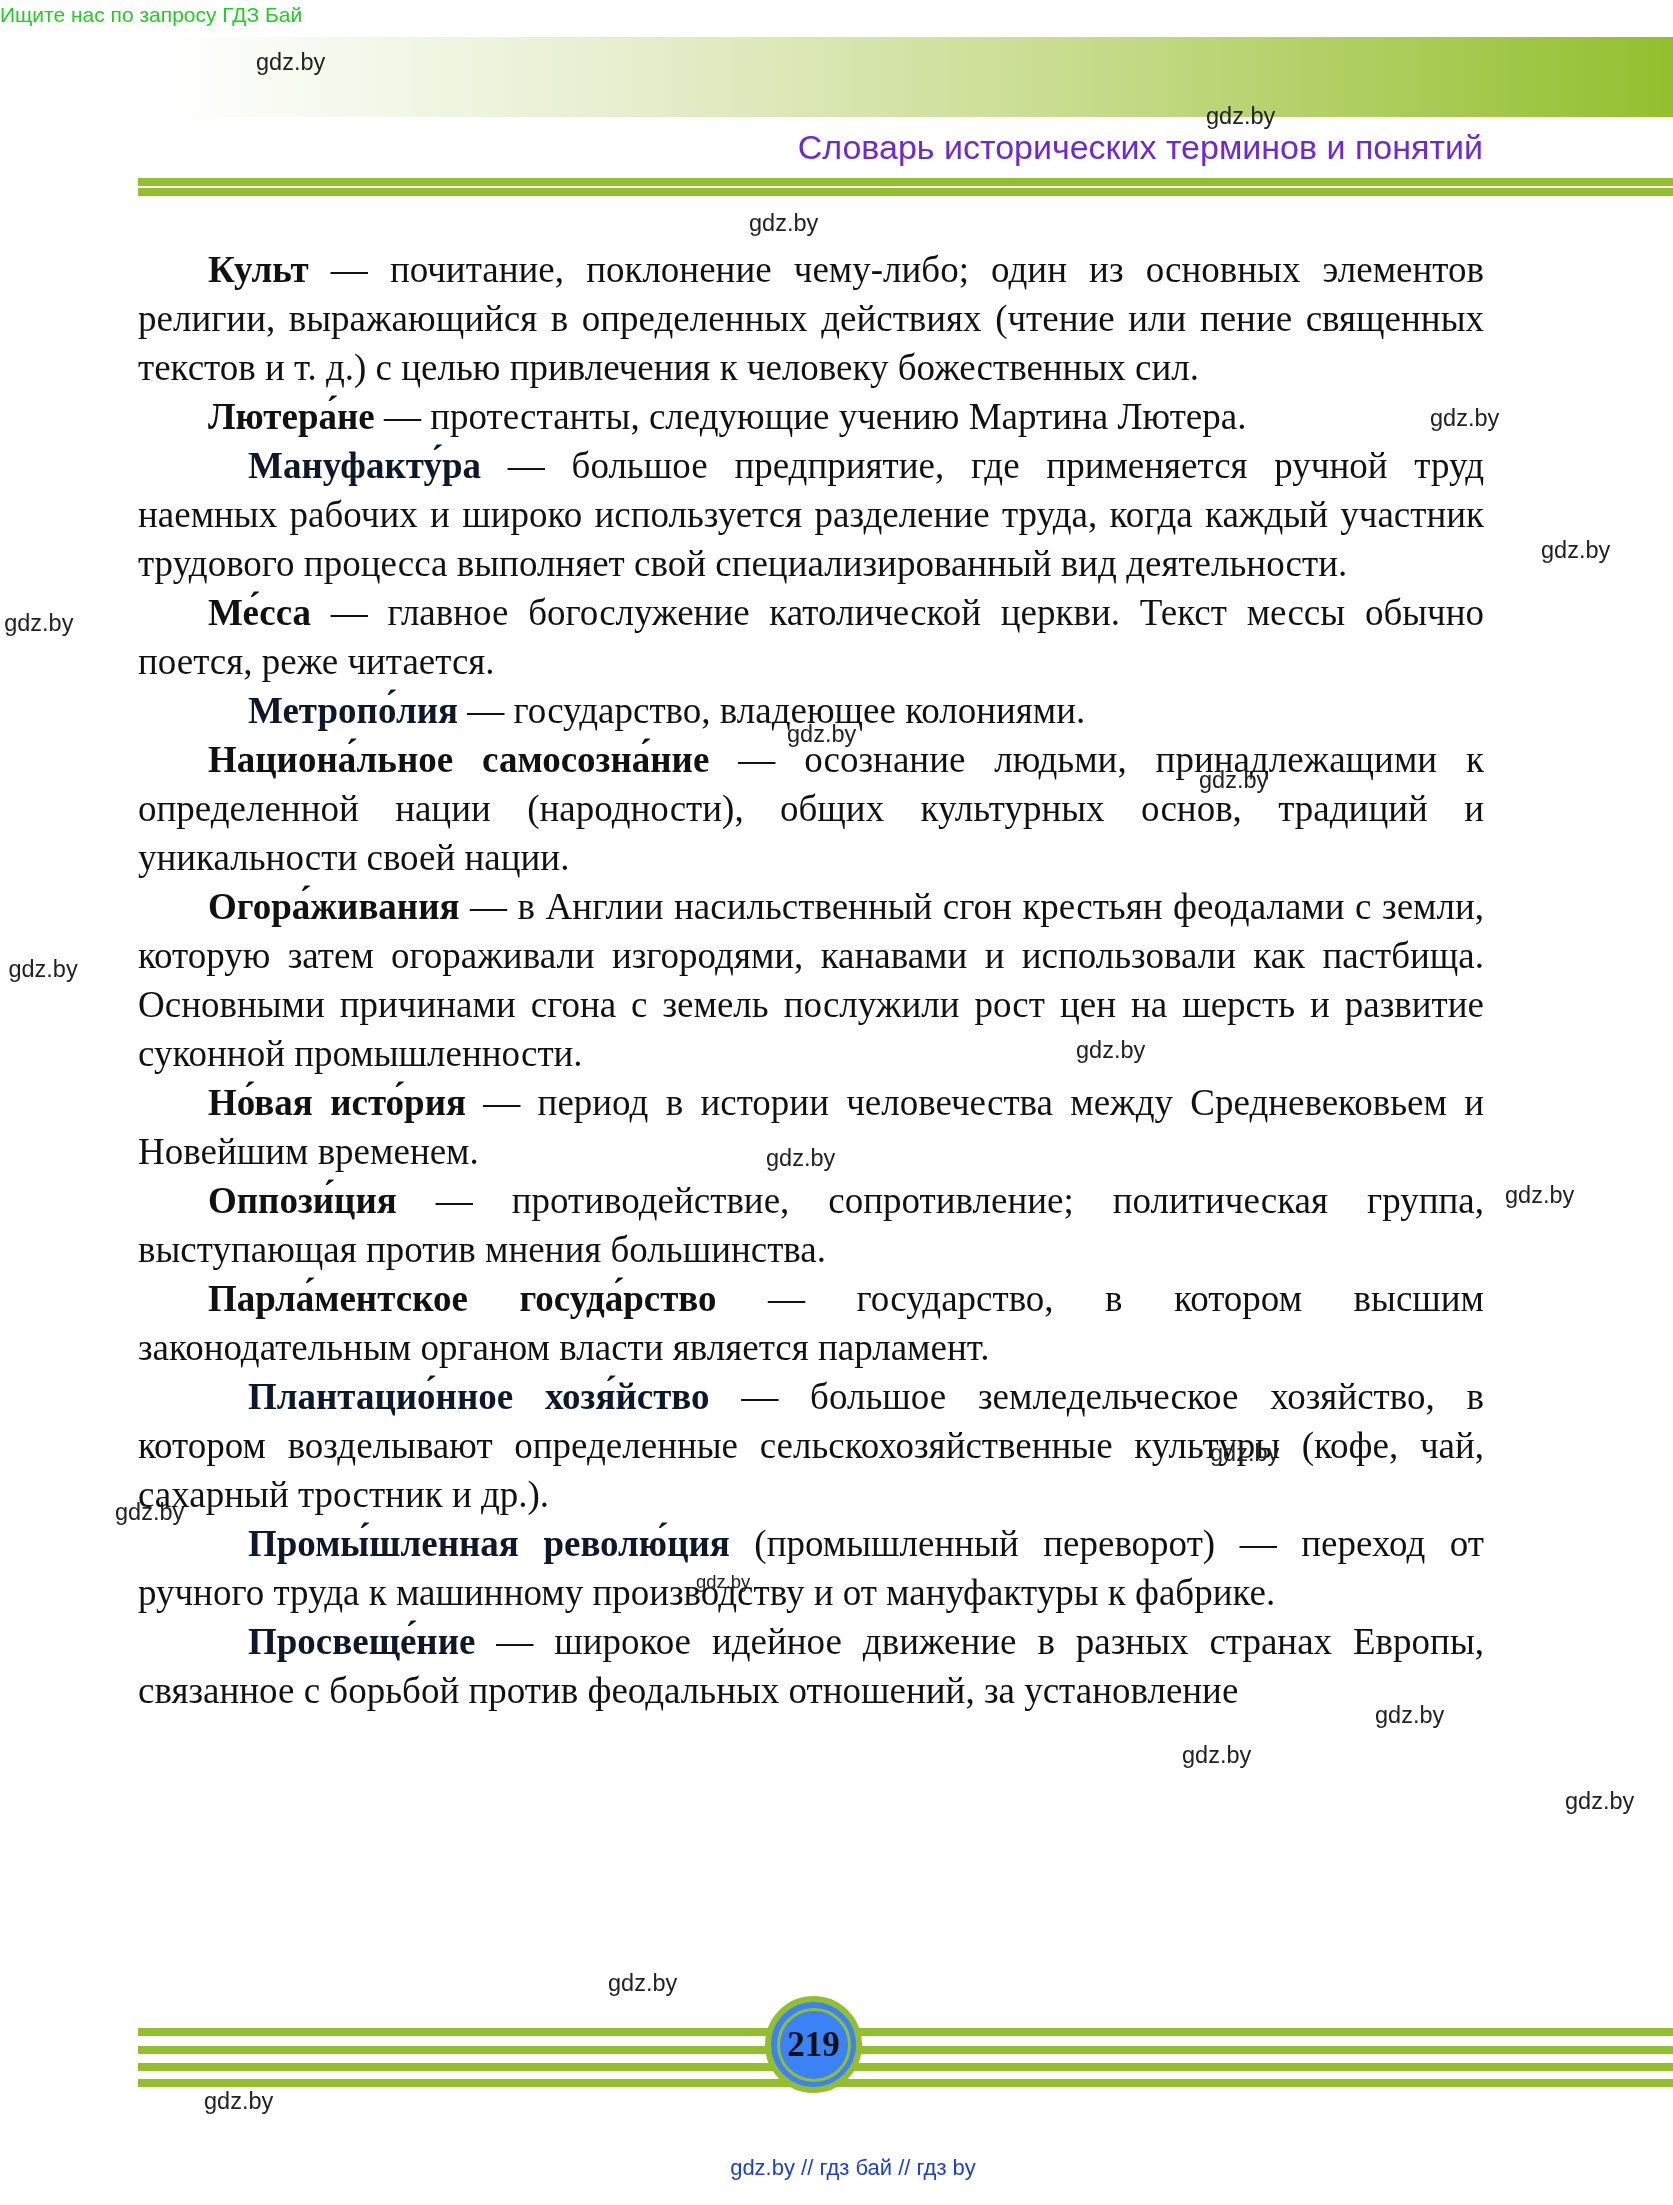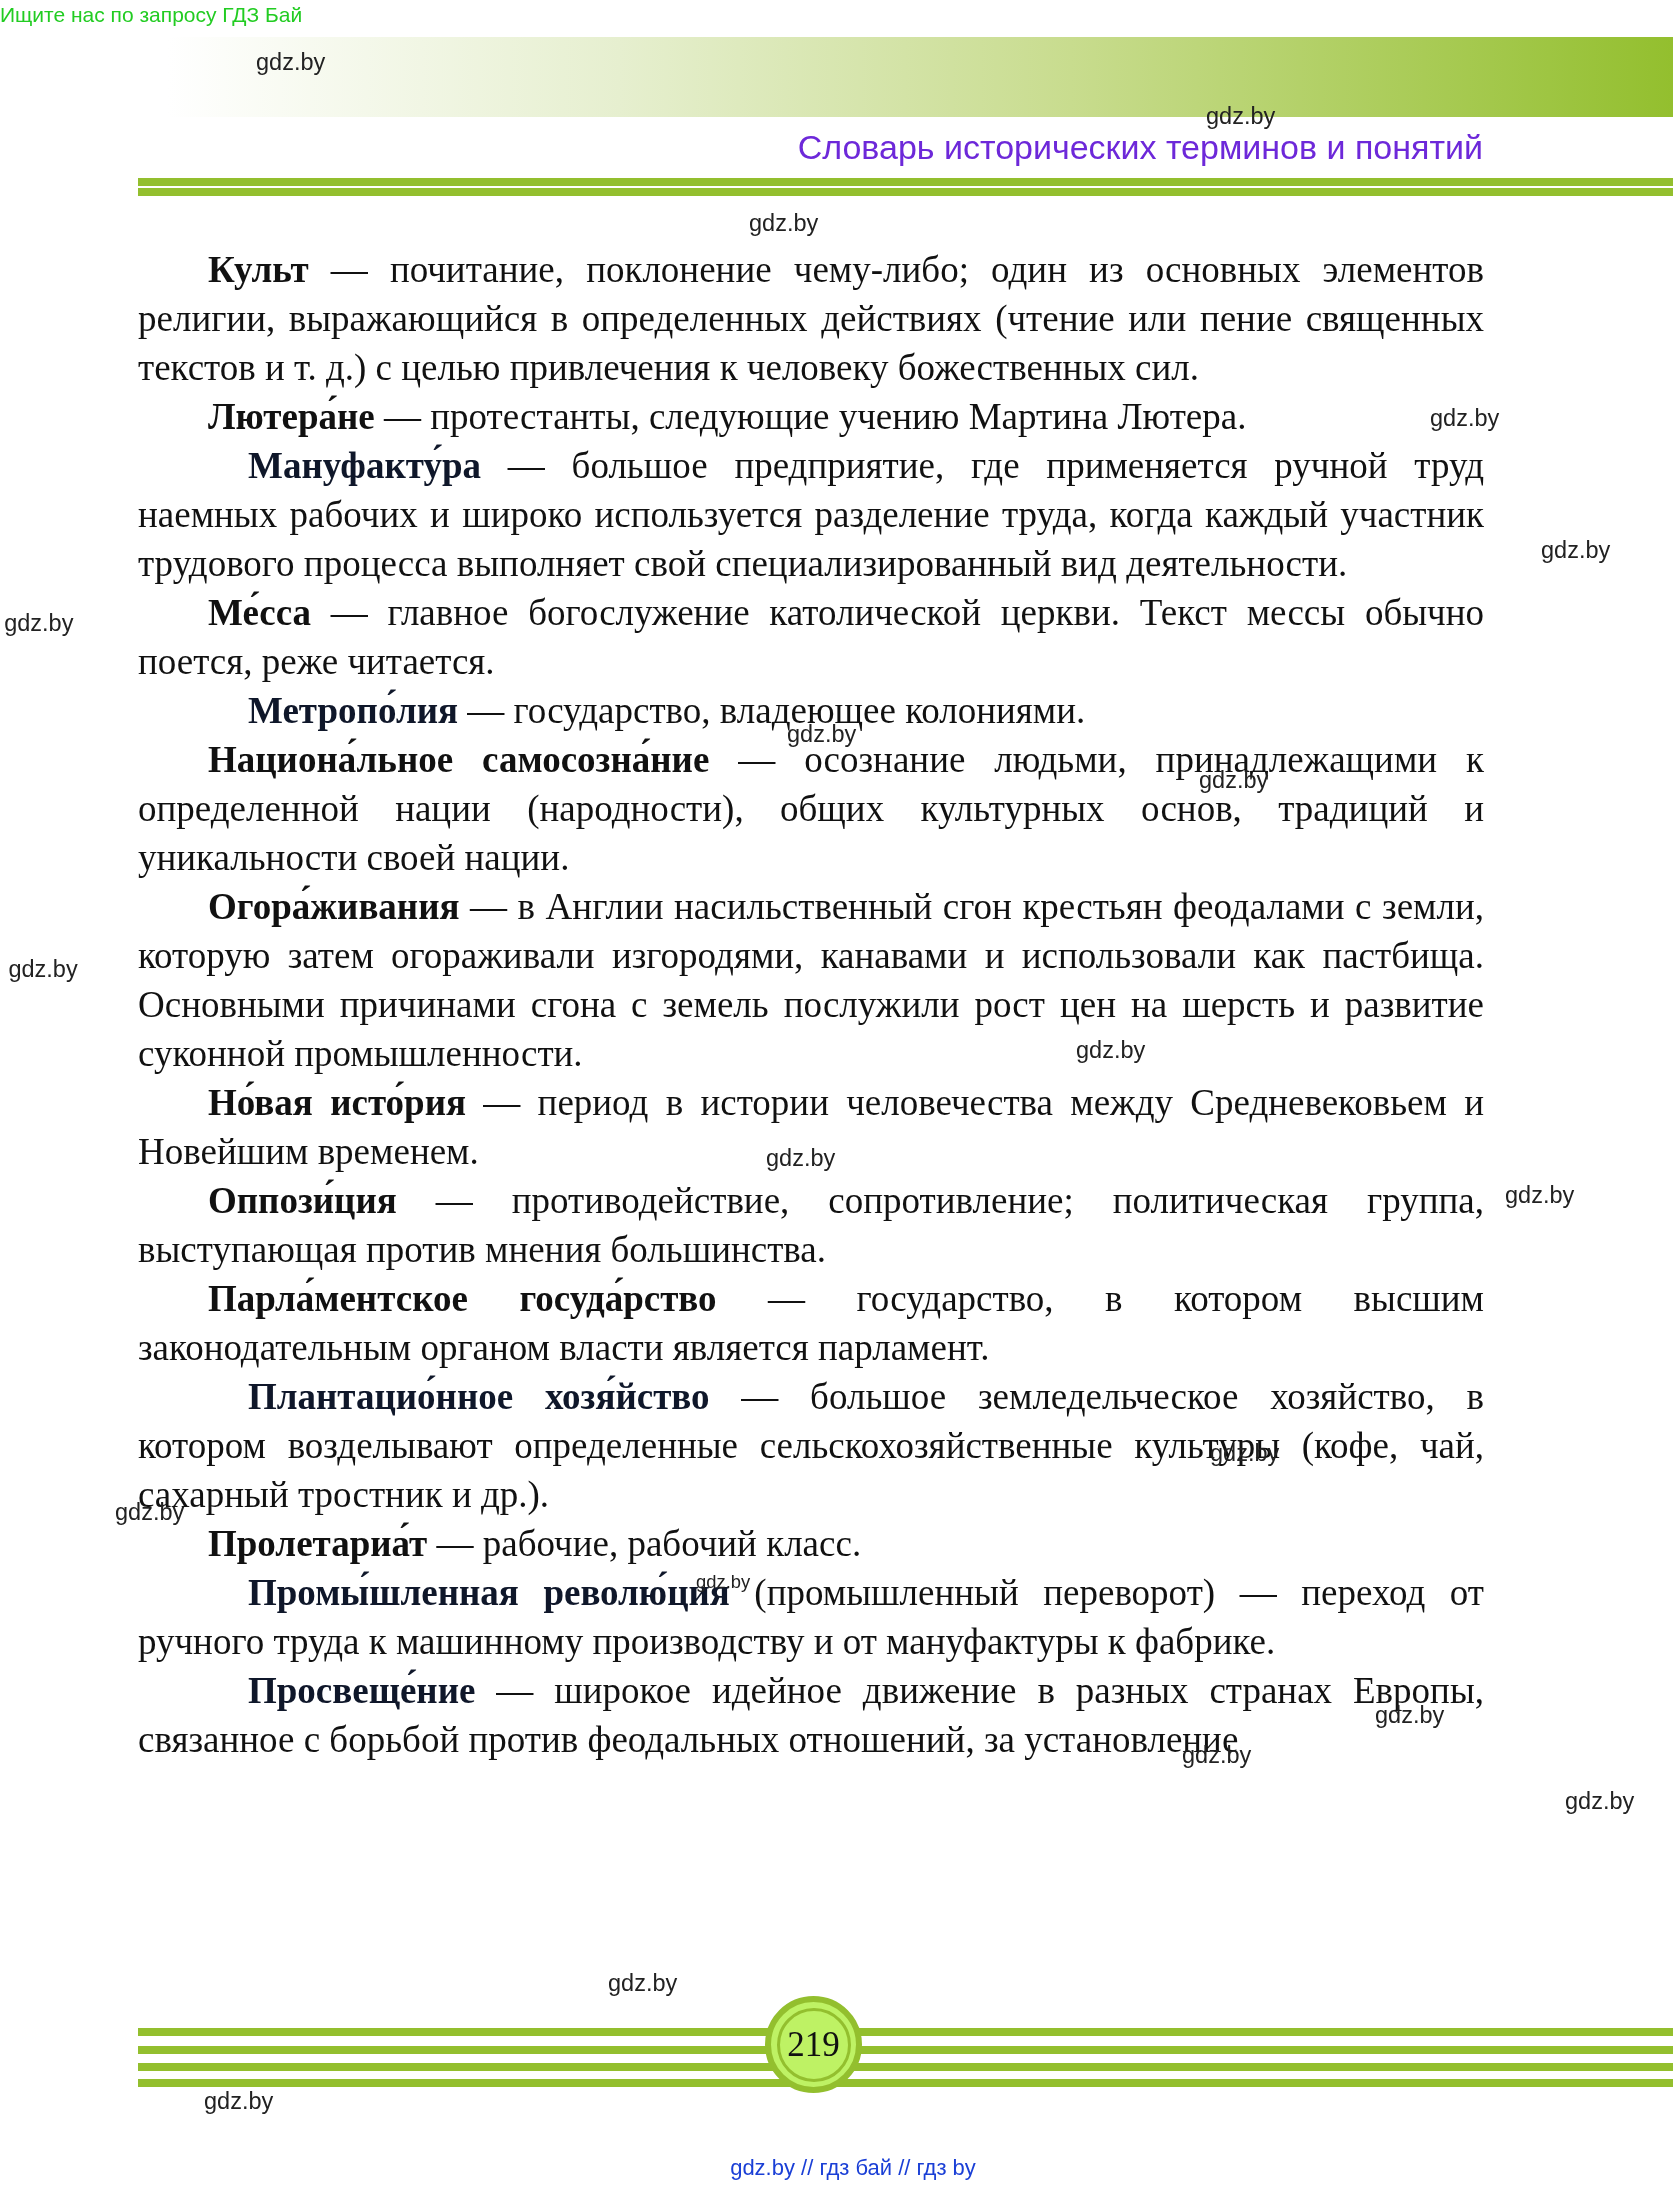--- a/index.html
+++ b/index.html
@@ -7,21 +7,21 @@
   .top-search{position:absolute;top:3.4px;left:0;width:1674px;font-family:"Liberation Sans",sans-serif;font-size:21px;color:#22cc22;}
   .header-band{position:absolute;top:37px;left:168px;width:1506px;height:80px;background:linear-gradient(to right,#ffffff 0%,#e6efcf 30%,#c8dc8e 60%,#93bf2e 100%);}
   .wm{position:absolute;font-family:"Liberation Sans",sans-serif;font-size:23.5px;color:#222;}
   .section-title{position:absolute;top:128px;right:191px;font-family:"Liberation Sans",sans-serif;font-size:34px;color:#6d28d9;}
   .rule{position:absolute;left:138px;width:1535px;height:8.4px;background:#93bf2e;}
   .content{position:absolute;top:245px;left:138px;width:1346px;font-size:37px;line-height:49px;text-align:justify;}
   .entry{margin:0;text-indent:70px;}
   .term{font-weight:bold;}
   .term.orange{color:#0f172a;margin-left:40px;}
   .footer-rule{position:absolute;left:138px;width:1535px;height:8.4px;background:#93bf2e;}
-  .page-num-ring{position:absolute;left:765px;top:1996px;width:97px;height:97px;border-radius:50%;border:6.7px solid #93bf2e;background:#bef264;box-sizing:border-box;display:flex;align-items:center;justify-content:center;}
+  .page-num-ring{position:absolute;left:765px;top:1996px;width:97px;height:97px;border-radius:50%;border:6.7px solid #93bf2e;background:#3b82f6;box-sizing:border-box;display:flex;align-items:center;justify-content:center;font-weight:bold;}
   .page-num-inner{width:74px;height:74px;border-radius:50%;border:3.4px solid #93bf2e;box-sizing:border-box;display:flex;align-items:center;justify-content:center;font-size:35px;}
   .bottom-links{position:absolute;top:2155px;left:16px;width:1674px;text-align:center;font-family:"Liberation Sans",sans-serif;font-size:22px;color:#1a3fd6;}
 </style>
 </head>
 <body>
 
 <div class="top-search">Ищите нас по запросу ГДЗ Бай</div>
 <div class="header-band"></div>
 
 <div class="wm" style="top:49px;left:256px;">gdz.by</div>
@@ -38,21 +38,20 @@
   <p class="entry"><span class="term">Лютера́не</span><span> — протестанты, следующие учению Мартина Лютера.</span></p>
   <p class="entry"><span class="term orange">Мануфакту́ра</span><span> — большое предприятие, где применяется ручной труд наемных рабочих и широко используется разделение труда, когда каждый участник трудового процесса выполняет свой специализированный вид деятельности.</span></p>
   <p class="entry"><span class="term">Ме́сса</span><span> — главное богослужение католической церкви. Текст мессы обычно поется, реже читается.</span></p>
   <p class="entry"><span class="term orange">Метропо́лия</span><span> — государство, владеющее колониями.</span></p>
   <p class="entry"><span class="term">Национа́льное самосозна́ние</span><span> — осознание людьми, принадлежащими к определенной нации (народности), общих культурных основ, традиций и уникальности своей нации.</span></p>
   <p class="entry"><span class="term">Огора́живания</span><span> — в Англии насильственный сгон крестьян феодалами с земли, которую затем огораживали изгородями, канавами и использовали как пастбища. Основными причинами сгона с земель послужили рост цен на шерсть и развитие суконной промышленности.</span></p>
   <p class="entry"><span class="term">Но́вая исто́рия</span><span> — период в истории человечества между Средневековьем и Новейшим временем.</span></p>
   <p class="entry"><span class="term">Оппози́ция</span><span> — противодействие, сопротивление; политическая группа, выступающая против мнения большинства.</span></p>
   <p class="entry"><span class="term">Парла́ментское госуда́рство</span><span> — государство, в котором высшим законодательным органом власти является парламент.</span></p>
   <p class="entry"><span class="term orange">Плантацио́нное хозя́йство</span><span> — большое земледельческое хозяйство, в котором возделывают определенные сельскохозяйственные культуры (кофе, чай, сахарный тростник и др.).</span></p>
-  <p class="entry"><span class="term">Пролетариа́т</span><span> — рабочие, рабочий класс.</span></p>
   <p class="entry"><span class="term orange">Промы́шленная револю́ция</span><span> (промышленный переворот) — переход от ручного труда к машинному производству и от мануфактуры к фабрике.</span></p>
   <p class="entry"><span class="term orange">Просвеще́ние</span><span> — широкое идейное движение в разных странах Европы, связанное с борьбой против феодальных отношений, за установление</span></p>
 </div>
 
 <div class="wm" style="top:405px;left:1430px;">gdz.by</div>
 <div class="wm" style="top:537px;left:1541px;">gdz.by</div>
 <div class="wm" style="top:610px;left:4.2px;">gdz.by</div>
 <div class="wm" style="top:721px;left:787px;">gdz.by</div>
 <div class="wm" style="top:767px;left:1199px;">gdz.by</div>
 <div class="wm" style="top:956px;left:8.4px;">gdz.by</div>

